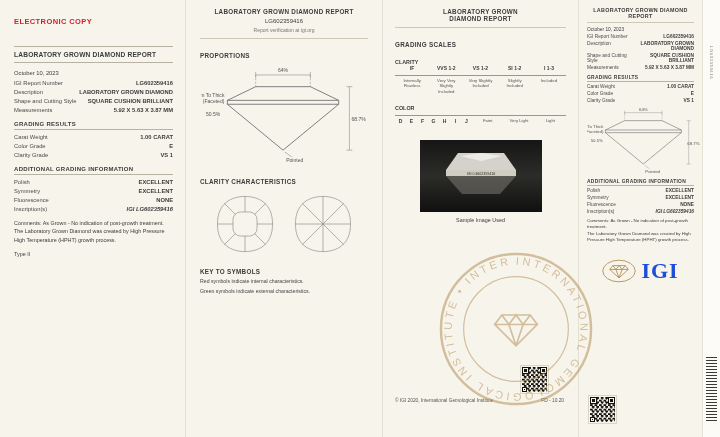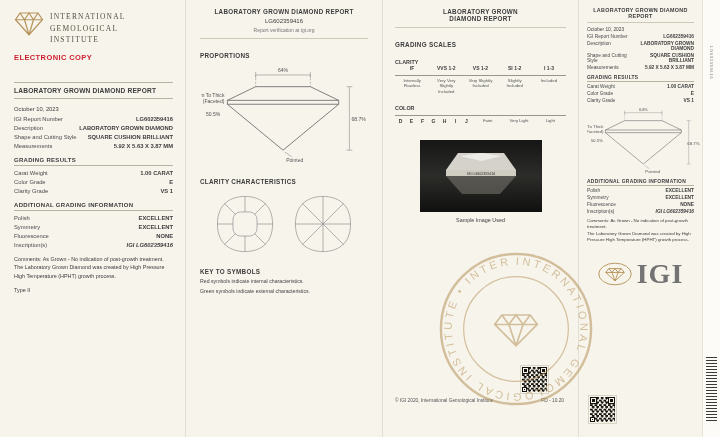--- a/index.html
+++ b/index.html
@@ -73,53 +73,40 @@
   .p4 .c-head { padding-bottom:3px; margin-bottom:4px; }
   .p4 .h-title { font-size:5.4px; }
   .p4 .date { font-size:4.8px; margin:2px 0; }
   .p4 .kv { font-size:4.8px; }
   .p4 .kvrow { margin:2px 0; }
   .p4 .sec { font-size:4.9px; margin:5px 0 2px; padding-bottom:1px; }
   .p4 .prop-svg { width:114px; height:68px; margin:3px auto 0; }
   .p4 .comments { font-size:4.4px; margin-top:4px; line-height:1.45; }
   .p4-logo { display:flex; align-items:center; justify-content:center; gap:5px; margin-top:14px; }
   .p4-logo svg { width:34px; height:24px; }
-  .igi-text { font-family:"Liberation Serif", serif; font-weight:bold; font-size:28px; color:#737373; letter-spacing:1px;text-align:right; }
+  .igi-text { font-family:"Liberation Serif", serif; font-weight:bold; font-size:22px; color:#1d4ed8; letter-spacing:1px;text-align:right; }
   .p4-qr { position:absolute; left:10px; bottom:14px; }
 
   
   .strip-text { position:absolute; top:46px; left:50%; transform:translateX(-50%); writing-mode:vertical-rl;
                 font-size:4.2px; letter-spacing:.6px; color:#8b877c; }
   .strip-bar { position:absolute; left:3px; bottom:14px; width:11px; height:66px;
                background:repeating-linear-gradient(180deg,#3d3a33 0 1.2px, transparent 1.2px 3px); }
 
   
   .seal { position:absolute; left:437px; top:250px; width:158px; height:158px; opacity:.55; pointer-events:none; }
 
   svg text { font-family:"Liberation Sans", sans-serif; }
 </style>
 </head>
 <body>
 
 <div class="page">
 
   <section class="panel p1">
-    <div class="brand">
-      <svg viewBox="0 0 40 36">
-        <g fill="none" stroke="#b5935a" stroke-width="1.6">
-          <path d="M8,4 H32 L38,13 L20,33 L2,13 Z"></path>
-          <path d="M2,13 H38 M8,4 L14,13 L20,4 L26,13 L32,4 M14,13 L20,33 M26,13 L20,33"></path>
-        </g>
-      </svg>
-      <div class="brand-name">
-        <div>INTERNATIONAL</div>
-        <div>GEMOLOGICAL</div>
-        <div>INSTITUTE</div>
-      </div>
-    </div>
     <div class="electronic">ELECTRONIC COPY</div>
     <h1 class="p1-title">LABORATORY GROWN DIAMOND REPORT</h1>
     <div class="date">October 10, 2023</div>
 
     <div class="kv">
       <div class="kvrow">
         <span class="lab">IGI Report Number</span>
         <span class="val">LG602359416</span>
       </div>
       <div class="kvrow">

